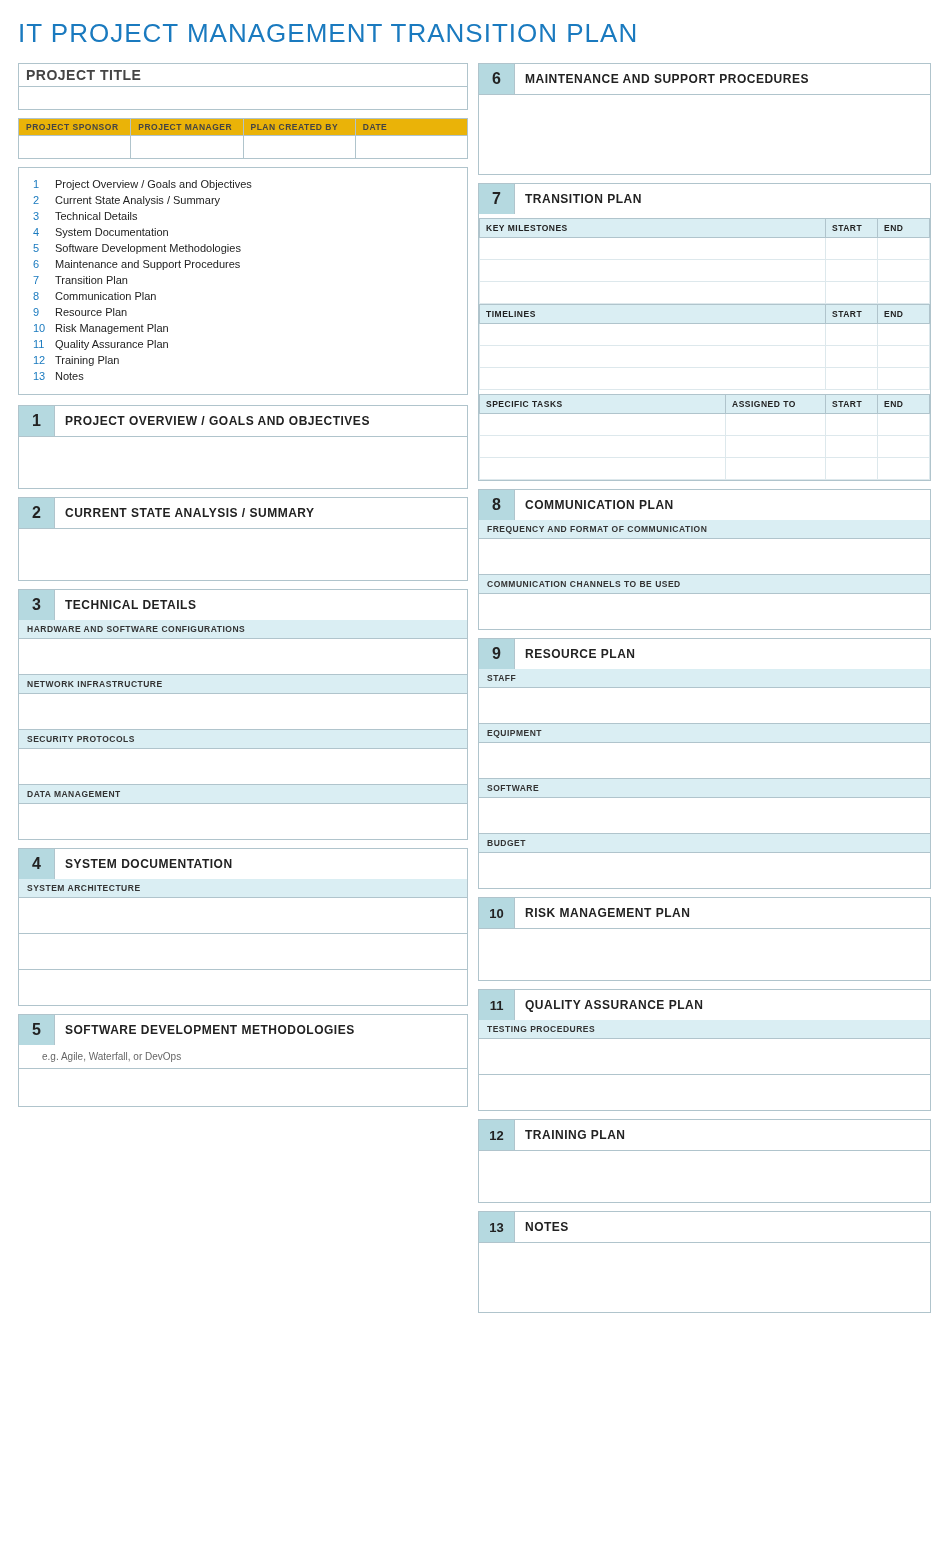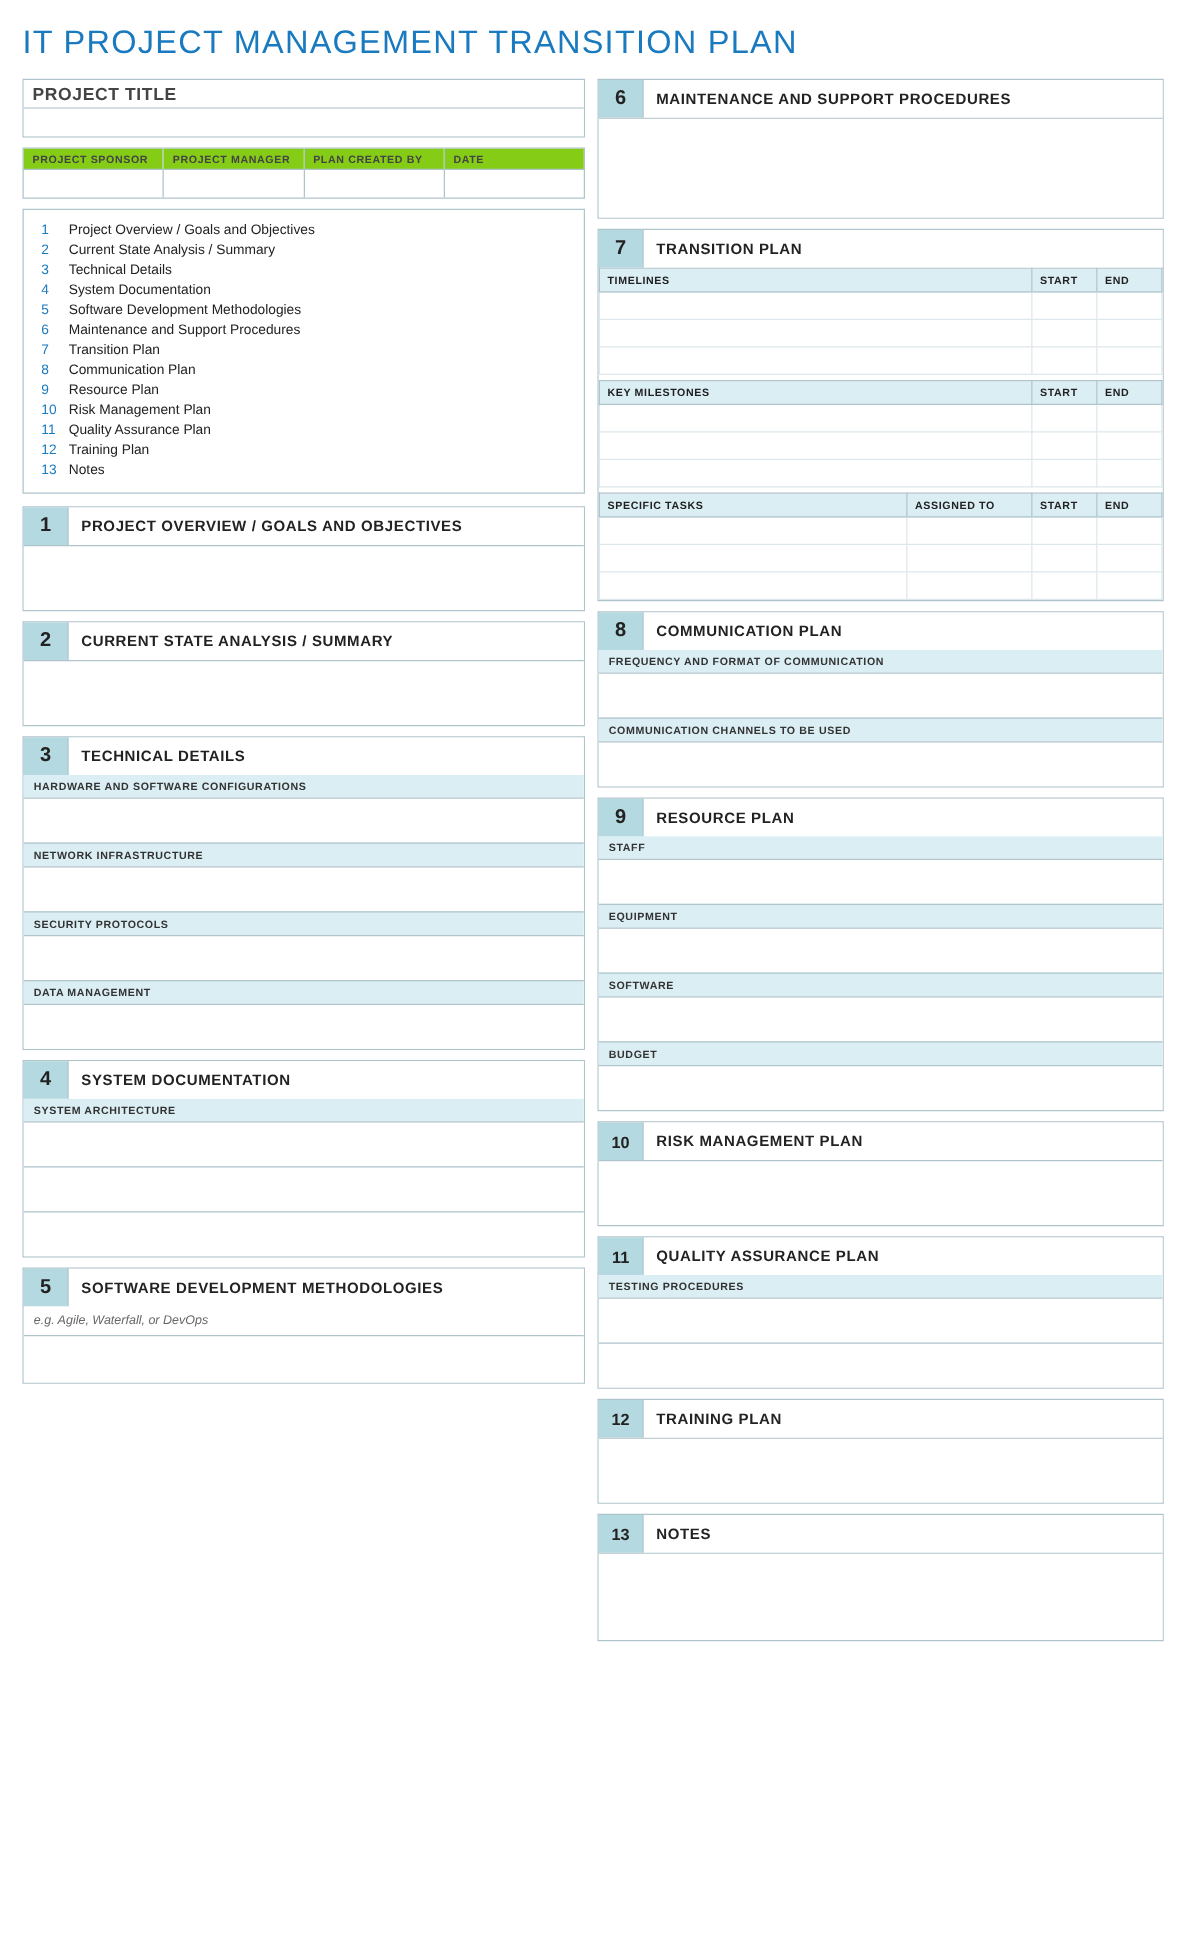--- a/index.html
+++ b/index.html
@@ -60,21 +60,21 @@
       margin-bottom: 8px;
     }
     .header-fields-row .field {
       flex: 1;
       border-right: 1px solid #b0c4cc;
     }
     .header-fields-row .field:last-child {
       border-right: none;
     }
     .header-fields-row .field .label {
-      background: #84cc16;
+      background: #eab308;
       border-bottom: 1px solid #b0c4cc;
       padding: 3px 7px;
       font-size: 8.5px;
       color: #444;
       font-weight: 700;
       letter-spacing: 0.5px;
       text-transform: uppercase;
     }
     .header-fields-row .field .value {
       padding: 6px 7px;
@@ -204,24 +204,24 @@
       padding: 3px 6px;
     }
     .specific-table .assigned-col {
       width: 100px;
     }
     .specific-table .start-end {
       width: 52px;
     }
 
     .italic-hint {
-      font-style: italic;
       color: #666;
       font-size: 10px;
       padding: 6px 8px;
+      margin-left: 15px;
     }
   </style>
 </head>
 <body>
 
 <div class="main-title">IT PROJECT MANAGEMENT TRANSITION PLAN</div>
 
 <div class="two-col">
 
   <div class="col-left">
@@ -380,24 +380,24 @@
       </div>
     </div>
 
     <div class="section-block">
       <div class="section-header">
         <div class="section-num">7</div>
         <div class="section-title-text">TRANSITION PLAN</div>
       </div>
       <div class="section-body">
 
-        <table class="trans-table">
+        <table class="trans-table" style="margin-top:4px;">
           <thead>
             <tr>
-              <th>TIMELINES</th>
+              <th>KEY MILESTONES</th>
               <th class="start-end">START</th>
               <th class="start-end">END</th>
             </tr>
           </thead>
           <tbody>
             <tr>
                 <td></td>
                 <td></td>
                 <td></td>
               </tr>
@@ -407,24 +407,24 @@
                 <td></td>
               </tr>
             <tr>
                 <td></td>
                 <td></td>
                 <td></td>
               </tr>
           </tbody>
         </table>
 
-        <table class="trans-table" style="margin-top:4px;">
+        <table class="trans-table">
           <thead>
             <tr>
-              <th>KEY MILESTONES</th>
+              <th>TIMELINES</th>
               <th class="start-end">START</th>
               <th class="start-end">END</th>
             </tr>
           </thead>
           <tbody>
             <tr>
                 <td></td>
                 <td></td>
                 <td></td>
               </tr>

